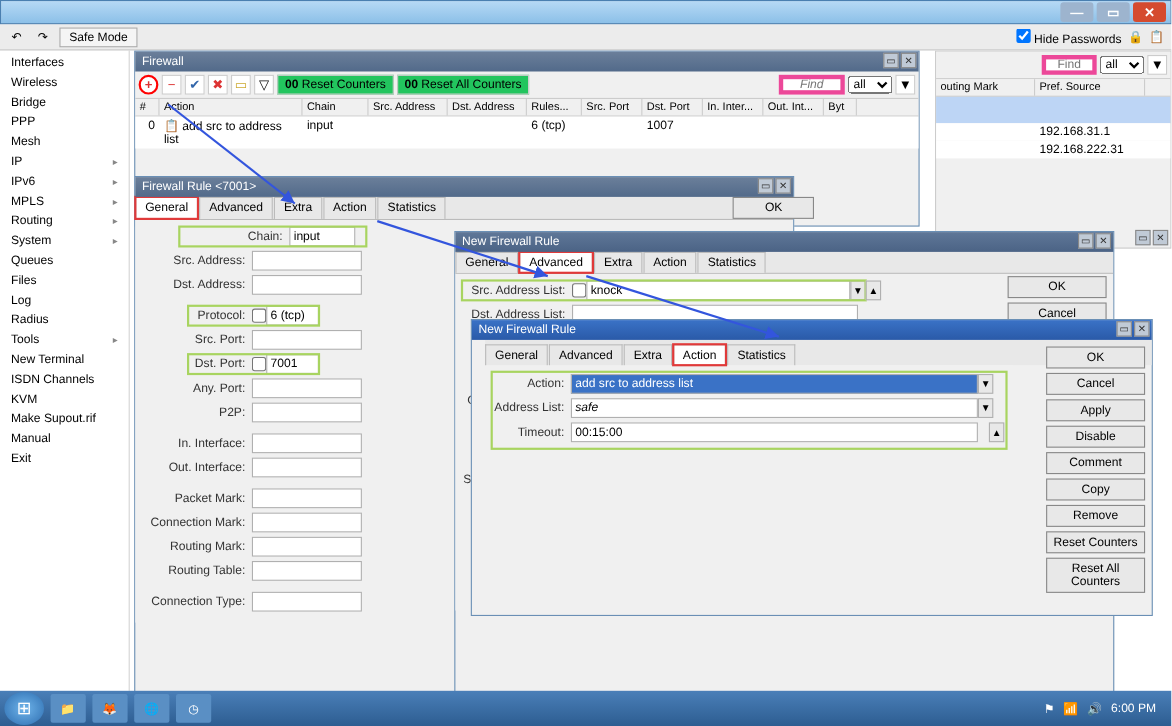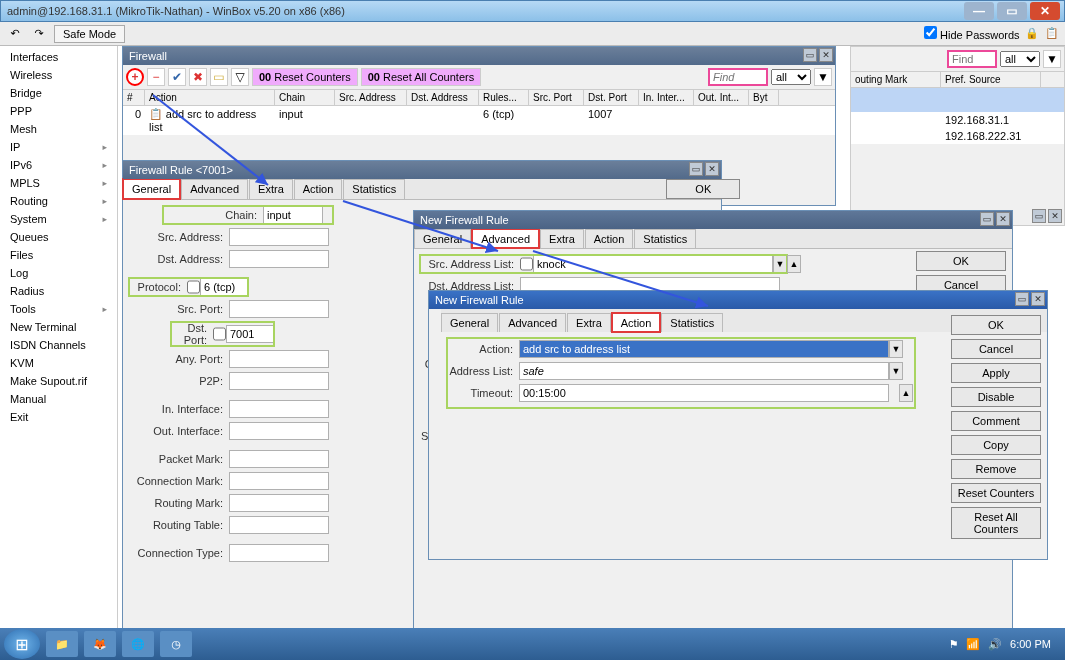--- a/index.html
+++ b/index.html
@@ -30,22 +30,22 @@
   .mdi-title { height: 18px; background: linear-gradient(#6b7f9a, #526a8a); color: #fff; padding: 2px 6px; display: flex; align-items: center; position: relative; font-size: 11px; }
   .mdi-ctrl { position: absolute; right: 2px; top: 1px; display: flex; gap: 2px; }
   .mdi-ctrl span { width: 14px; height: 14px; background: #c0cad6; border: 1px solid #888; display: flex; align-items: center; justify-content: center; font-size: 9px; cursor: pointer; color: #333; }
   
   .tabs { display: flex; background: #e8e8e8; border-bottom: 1px solid #bbb; }
   .tab { padding: 3px 8px; border: 1px solid #bbb; border-bottom: none; background: #e8e8e8; cursor: pointer; margin-right: 1px; }
   .tab.active { background: #fff; }
   
   .tool-row { display: flex; align-items: center; padding: 3px; gap: 3px; background: #f0f0f0; border-bottom: 1px solid #ccc; }
   .tool-row .ico { width: 18px; height: 18px; border: 1px solid #ccc; background: #fff; display: flex; align-items: center; justify-content: center; cursor: pointer; font-size: 12px; }
-  .tool-row .btn { padding: 2px 6px; border: 1px solid #ccc; background: #f0abfc; cursor: pointer; }
-  .tool-row input { border: 2px solid #ec4899; padding: 1px 3px; height: 18px; }
+  .tool-row .btn { padding: 2px 6px; border: 1px solid #ccc; background: #22c55e; cursor: pointer; }
+  .tool-row input { border: 4px solid #ec4899; padding: 1px 3px; height: 18px; text-align: center; }
   
   .grid-head { display: flex; background: #f0f0f0; border-bottom: 1px solid #ccc; }
   .grid-head div { padding: 2px 4px; border-right: 1px solid #ccc; font-size: 10px; }
   .grid-row { display: flex; background: #fff; font-size: 10px; }
   .grid-row div { padding: 2px 4px; }
   
   .form-body { padding: 6px; background: #f0f0f0; }
   .form-row { display: flex; align-items: center; margin-bottom: 4px; }
   .form-row label { width: 100px; text-align: right; padding-right: 6px; color: #333; }
   .form-row input, .form-row select { border: 1px solid #b0b0b0; padding: 1px 3px; height: 18px; background: #fff; }
@@ -64,21 +64,20 @@
   
   .arrow-annot { position: absolute; pointer-events: none; }
   
   .right-panel { position: absolute; top: 0; right: 0; width: 215px; height: 180px; background: #f0f0f0; border: 1px solid #ccc; }
 </style>
 </head>
 <body>
 
 <div class="win-frame">
   <div class="win-titlebar">
-    <span class="title">admin@192.168.31.1 (MikroTik-Nathan) - WinBox v5.20 on x86 (x86)</span>
     <div class="win-controls">
       <div class="win-btn win-min">—</div>
       <div class="win-btn win-max">▭</div>
       <div class="win-btn win-close">✕</div>
     </div>
   </div>
 
   <div class="toolbar">
     <span class="tb-icon">↶</span>
     <span class="tb-icon">↷</span>
@@ -263,33 +262,33 @@
           <div class="form-row">
               <label>Src. Address:</label>
               <input style="width: 100px;">
             </div>
           <div class="form-row">
               <label>Dst. Address:</label>
               <input style="width: 100px;">
             </div>
           <div style="height:6px"></div>
           <div class="form-row">
-              <span class="hl-green" style="display:flex;align-items:center;">
+              <span class="hl-green" style="display:flex;align-items:center;margin-left:42px">
                 <label style="width:58px">Protocol:</label>
                 <input type="checkbox" style="">
                 <input style="width: 48px;" value="6 (tcp)">
               </span>
             </div>
           <div class="form-row">
               <label>Src. Port:</label>
               <input style="width: 100px;">
             </div>
           <div class="form-row">
               <span class="hl-green" style="display:flex;align-items:center;margin-left:42px">
-                <label style="width:42px">Dst. Port:</label>
+                <label style="width:58px">Dst. Port:</label>
                 <input type="checkbox" style="">
                 <input style="width: 48px;" value="7001">
               </span>
             </div>
           <div class="form-row">
               <label>Any. Port:</label>
               <input style="width: 100px;">
             </div>
           <div class="form-row">
               <label>P2P:</label>

